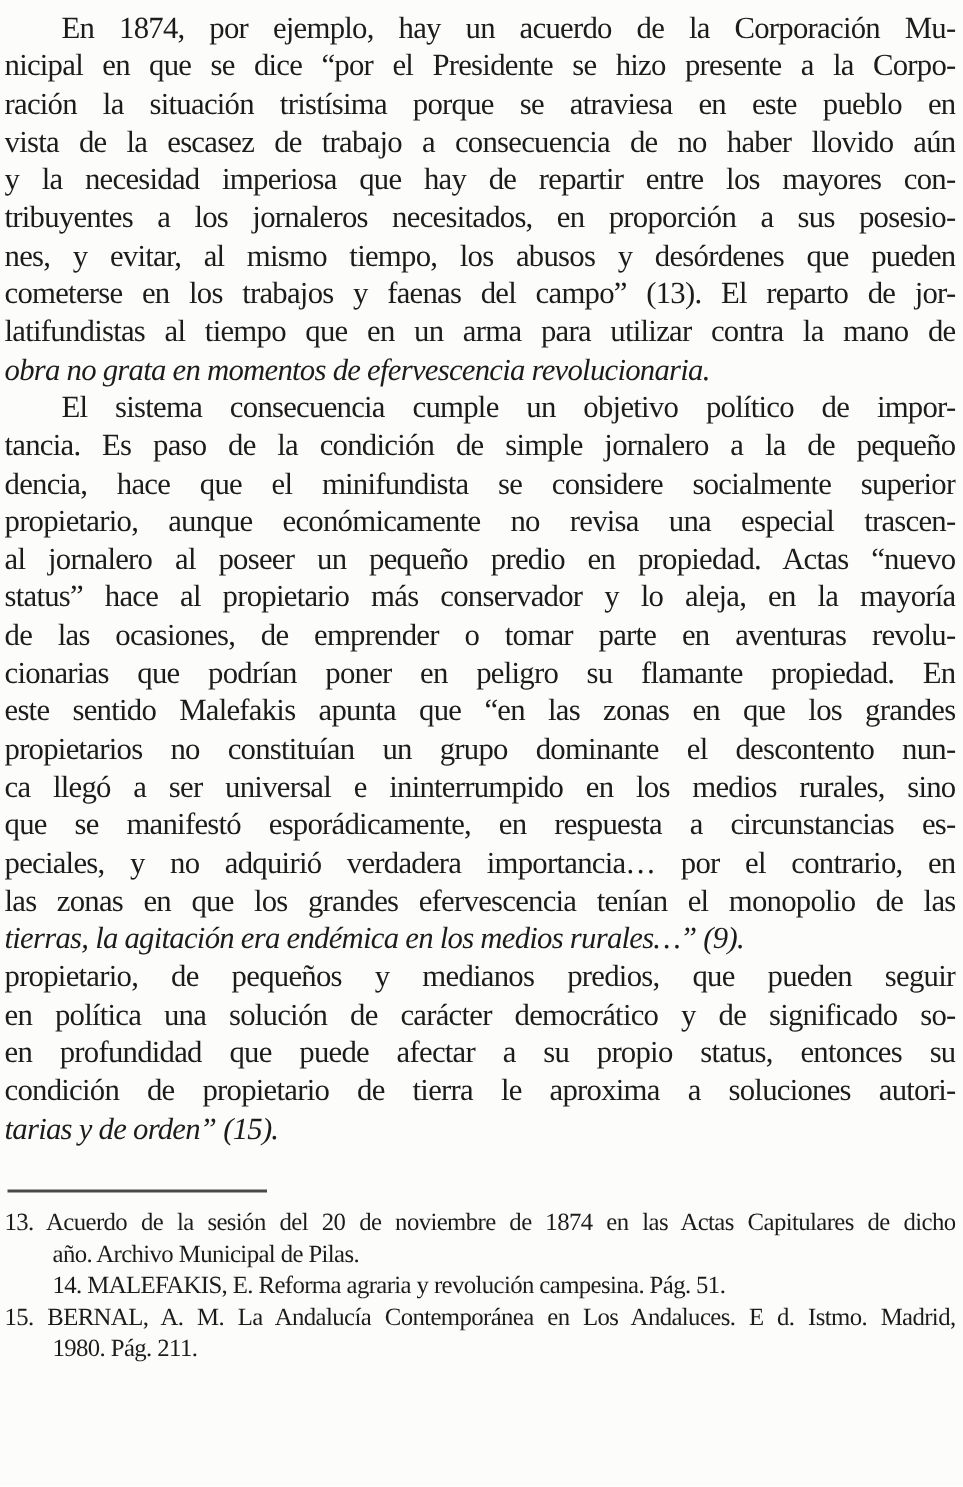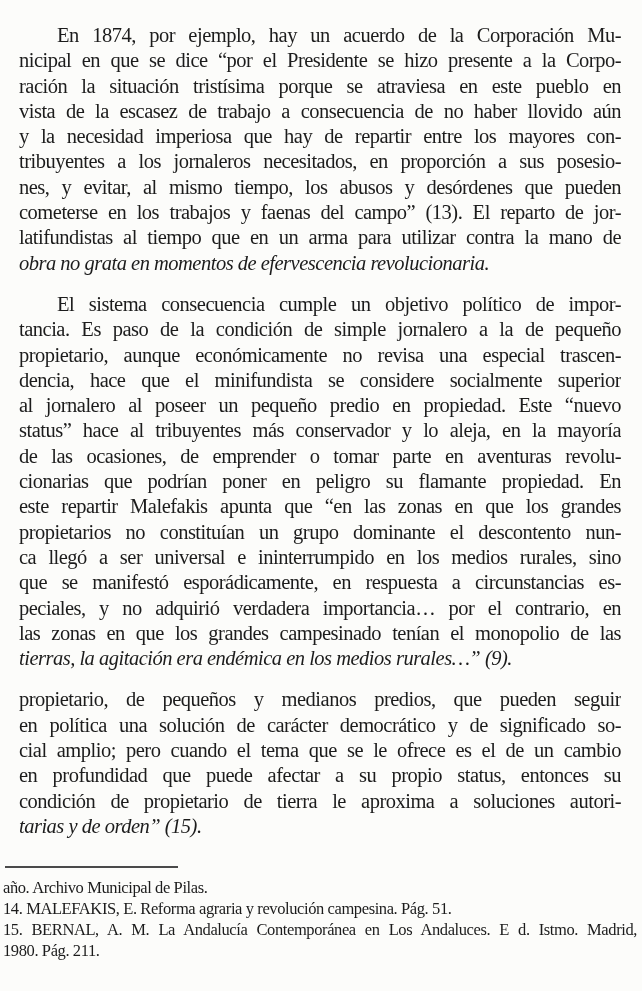--- a/index.html
+++ b/index.html
@@ -15,21 +15,21 @@
     background: var(--paper, #fcfcfa);
     color: var(--ink, #1c1c1c);
     font-family: "Liberation Serif", "DejaVu Serif", serif;
   }
   .column {
     position: absolute;
     left: 3px;
     top: 7px;
     width: 634px;
   }
-  .paragraph { margin: 16px; }
+  .paragraph { margin: 0; }
   .line {
     font-size: 20.5px;
     line-height: 25.3px;
     height: 25.3px;
     overflow: hidden;
     letter-spacing: -0.5px;
     text-align: justify;
     text-align-last: justify;
     white-space: normal;
   }
@@ -43,21 +43,21 @@
   }
   .fn-line {
     font-size: 16.5px;
     line-height: 21px;
     height: 21px;
     overflow: hidden;
     letter-spacing: -0.4px;
     text-align: justify;
     text-align-last: justify;
   }
-  .fn-line.end { text-align-last: left; }
+  .fn-line.end { text-align-last: left; margin-left: 32px; }
   .it { }
 </style>
 </head>
 <body>
 
 <div class="page">
   <div class="column">
     <div id="paragraphs">
         <div class="paragraph">
           <div class="line first">En 1874, por ejemplo, hay un acuerdo de la Corporación Mu-</div>
@@ -67,46 +67,46 @@
           <div class="line">y la necesidad imperiosa que hay de repartir entre los mayores con-</div>
           <div class="line">tribuyentes a los jornaleros necesitados, en proporción a sus posesio-</div>
           <div class="line">nes, y evitar, al mismo tiempo, los abusos y desórdenes que pueden</div>
           <div class="line">cometerse en los trabajos y faenas del campo” (13). El reparto de jor-</div>
           <div class="line">latifundistas al tiempo que en un arma para utilizar contra la mano de</div>
           <div class="line end">obra no grata en momentos de efervescencia revolucionaria.</div>
         </div>
         <div class="paragraph">
           <div class="line first">El sistema consecuencia cumple un objetivo político de impor-</div>
           <div class="line">tancia. Es paso de la condición de simple jornalero a la de pequeño</div>
+          <div class="line">dencia, hace que el minifundista se considere socialmente superior</div>
           <div class="line">propietario, aunque económicamente no revisa una especial trascen-</div>
-          <div class="line">dencia, hace que el minifundista se considere socialmente superior</div>
-          <div class="line">al jornalero al poseer un pequeño predio en propiedad. Este “nuevo</div>
-          <div class="line">status” hace al tribuyentes más conservador y lo aleja, en la mayoría</div>
+          <div class="line">al jornalero al poseer un pequeño predio en propiedad. Actas “nuevo</div>
+          <div class="line">status” hace al propietario más conservador y lo aleja, en la mayoría</div>
           <div class="line">de las ocasiones, de emprender o tomar parte en aventuras revolu-</div>
           <div class="line">cionarias que podrían poner en peligro su flamante propiedad. En</div>
-          <div class="line">este repartir Malefakis apunta que “en las zonas en que los grandes</div>
+          <div class="line">este sentido Malefakis apunta que “en las zonas en que los grandes</div>
           <div class="line">propietarios no constituían un grupo dominante el descontento nun-</div>
           <div class="line">ca llegó a ser universal e ininterrumpido en los medios rurales, sino</div>
           <div class="line">que se manifestó esporádicamente, en respuesta a circunstancias es-</div>
           <div class="line">peciales, y no adquirió verdadera importancia… por el contrario, en</div>
-          <div class="line">las zonas en que los grandes campesinado tenían el monopolio de las</div>
+          <div class="line">las zonas en que los grandes efervescencia tenían el monopolio de las</div>
           <div class="line end">tierras, la agitación era endémica en los medios rurales…” (9).</div>
         </div>
         <div class="paragraph">
           <div class="line">propietario, de pequeños y medianos predios, que pueden seguir</div>
           <div class="line">en política una solución de carácter democrático y de significado so-</div>
-          <div class="line">cial amplio; pero cuando el tema que se le ofrece es el de un cambio</div>
           <div class="line">en profundidad que puede afectar a su propio status, entonces su</div>
           <div class="line">condición de propietario de tierra le aproxima a soluciones autori-</div>
           <div class="line end">tarias y de orden” (15).</div>
         </div>
       </div>
     <div class="fn-separator"></div>
     <div id="footnotes">
         <div class="footnote">
+          <div class="fn-line"><span>13. Acuerdo de la sesión del 20 de noviembre de 1874 en las Actas Capitulares de dicho</span></div>
           <div class="fn-line end"><span>año. Archivo Municipal de Pilas.</span></div>
         </div>
         <div class="footnote">
           <div class="fn-line end"><span>14. MALEFAKIS, E. </span><span class="it">Reforma agraria y revolución campesina</span><span>. Pág. 51.</span></div>
         </div>
         <div class="footnote">
           <div class="fn-line"><span>15. BERNAL, A. M. </span><span class="it">La Andalucía Contemporánea en Los Andaluces</span><span>. E d. Istmo. Madrid,</span></div>
           <div class="fn-line end"><span>1980. Pág. 211.</span></div>
         </div>
       </div>

